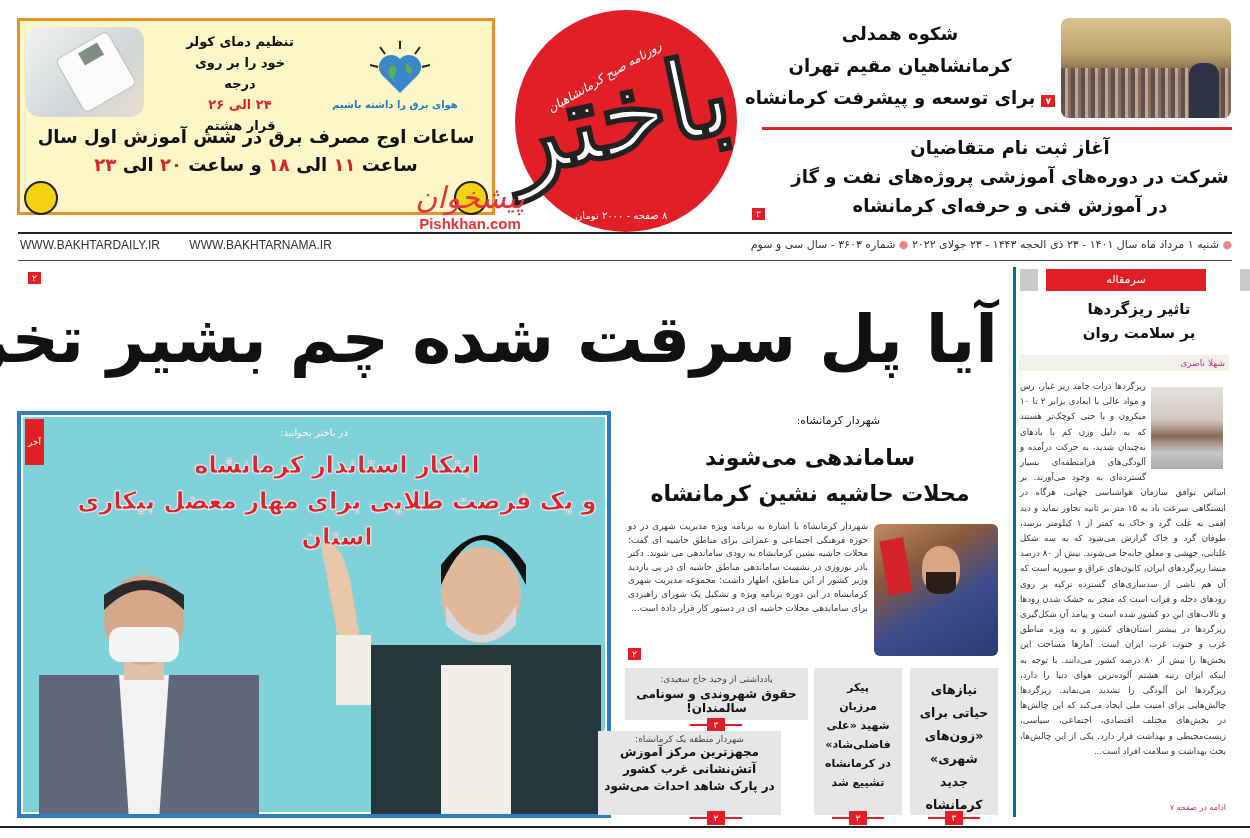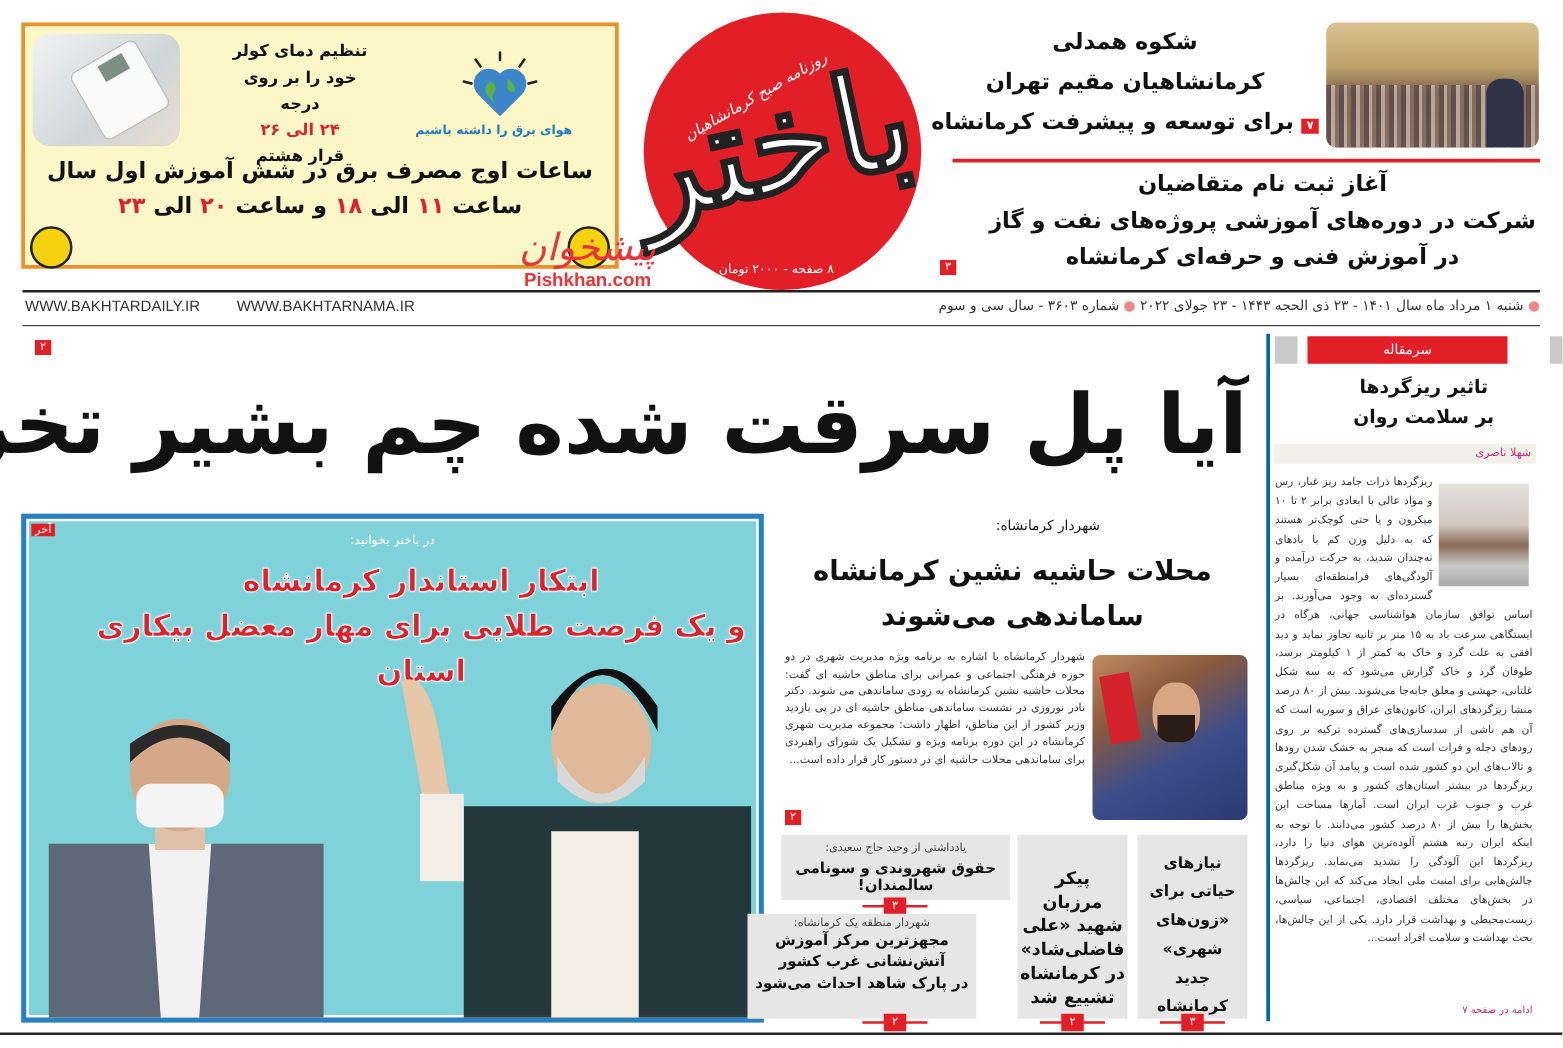--- a/index.html
+++ b/index.html
@@ -58,21 +58,21 @@
   #editorial .title { position: absolute; left: 0; top: 30px; width: 100%; text-align: center; direction: rtl; font-size: 15px; font-weight: bold; line-height: 24px; }
   #editorial .author { position: absolute; left: 3px; top: 88px; width: 210px; height: 16px; background: #f1f1ea; color: #c32b7c; font-size: 9px; direction: rtl; text-align: right; padding-right: 4px; line-height: 16px; }
   #editorial .photo { position: absolute; left: 135px; top: 120px; width: 72px; height: 82px; background: linear-gradient(180deg,#e4e2de 0%,#d2c7bf 40%,#8a6a58 60%,#c8c8c8 80%,#aaa 100%); }
   #editorial .body { position: absolute; left: 4px; top: 112px; width: 206px; direction: rtl; text-align: justify; font-size: 8.6px; line-height: 15.2px; color: #333; }
   #editorial .body .float { float: right; width: 76px; height: 92px; margin-left: 4px; }
   #editorial .more { position: absolute; left: 4px; top: 536px; width: 206px; font-size: 8px; color: #c32b7c; direction: rtl; text-align: right; }
 
   
   #feature { left: 17px; top: 411px; width: 594px; height: 407px; border: 4px solid #2b7fbf; background: #7fd2da; overflow: hidden; }
   #feature .inner { position: absolute; inset: 0; border: 2px solid #fff; }
-  #feature .last { position: absolute; left: 4px; top: 4px; background: #e21f26; color: #fff; font-size: 9px; padding: 0 3px; }
+  #feature .last { position: absolute; left: 4px; top: 4px; background: #e21f26; color: #fff; font-size: 9px; padding: 18px 3px; }
   #feature .kicker { position: absolute; left: 0; top: 12px; width: 100%; text-align: center; color: #fff; font-size: 10px; direction: rtl; }
   #feature .h1 { position: absolute; left: 0; top: 32px; width: 100%; text-align: center; direction: rtl; font-size: 24px; font-weight: bold; color: #d9232d; line-height: 36px; -webkit-text-stroke: 0.5px #fff; text-shadow: 0 0 2px #fff, 0 0 2px #fff; margin-left: 23px; }
   #feature .man1 { position: absolute; left: 8px; top: 150px; width: 230px; height: 255px; }
   #feature .man2 { position: absolute; left: 260px; top: 110px; width: 320px; height: 295px; }
 
   
   #mayor-kicker { left: 640px; top: 414px; width: 360px; direction: rtl; text-align: right; font-size: 11px; font-weight: normal; padding-right: 160px; }
   #mayor-kicker { padding-right: 0; text-align: center; }
   #mayor-title { left: 620px; top: 440px; width: 380px; direction: rtl; text-align: center; font-size: 22px; font-weight: bold; line-height: 36px; }
   #mayor-img { left: 874px; top: 524px; width: 124px; height: 132px; border-radius: 6px; background: linear-gradient(150deg,#c08c62 0%,#8b5a3c 30%,#3c4d8a 60%,#2b3a74 100%); overflow: hidden; }
@@ -207,22 +207,22 @@
     <ellipse cx="200" cy="70" rx="40" ry="48" fill="#e0b99a"></ellipse>
     <path d="M160 60 q40 -90 85 0 l0 -20 q-40 -60 -85 0z" fill="#111"></path>
     <path d="M165 80 q35 60 70 0 l0 20 q-35 35 -70 0z" fill="#d8d8d8"></path>
     <path d="M40 20 q20 -10 30 40 l10 60 l-20 10 z" fill="#e8c6a8"></path>
     <rect x="55" y="110" width="35" height="70" fill="#f2eee6"></rect>
   </svg>
 </div>
 
 <div id="mayor-kicker" class="abs" style="left:700px;width:180px;text-align:right;">شهردار کرمانشاه:</div>
 <div id="mayor-title" class="abs">
+  <div>ساماندهی می‌شوند</div>
   <div>محلات حاشیه نشین کرمانشاه</div>
-  <div>ساماندهی می‌شوند</div>
 </div>
 <div id="mayor-img" class="abs">
   <div style="position:absolute;left:10px;top:15px;width:24px;height:55px;background:#d5232b;transform:rotate(-10deg);"></div>
   <div style="position:absolute;left:48px;top:22px;width:38px;height:48px;background:#d9a683;border-radius:45%;"></div>
   <div style="position:absolute;left:52px;top:48px;width:30px;height:22px;background:#2a1c16;border-radius:0 0 40% 40%;"></div>
 </div>
 <div id="mayor-body" class="abs">شهردار کرمانشاه با اشاره به برنامه ویژه مدیریت شهری در دو حوزه فرهنگی اجتماعی و عمرانی برای مناطق حاشیه ای گفت: محلات حاشیه نشین کرمانشاه به زودی ساماندهی می شوند. دکتر نادر نوروزی در نشست ساماندهی مناطق حاشیه ای در پی بازدید وزیر کشور از این مناطق، اظهار داشت: مجموعه مدیریت شهری کرمانشاه در این دوره برنامه ویژه و تشکیل یک شورای راهبردی برای ساماندهی محلات حاشیه ای در دستور کار قرار داده است...</div>
 <span id="mayor-badge" class="abs badge">۲</span>
 
 <div class="gray" style="left:625px;top:668px;width:183px;height:52px;">
@@ -241,21 +241,21 @@
     <div>آتش‌نشانی غرب کشور</div>
     <div>در پارک شاهد احداث می‌شود</div>
   </div>
 </div>
 <div class="pgline" style="left:690px;top:811px;width:52px;">
   <div class="ln" style="left:0;width:52px;"></div>
     <div class="bx">۲</div>
 </div>
 
 <div class="gray" style="left:814px;top:668px;width:88px;height:147px;">
-  <div class="t" style="font-size:14px;line-height:19px;margin-top:26px;">
+  <div class="t" style="font-size:11px;line-height:19px;margin-top:10px;">
     <div>پیکر</div>
     <div>مرزبان</div>
     <div>شهید «علی</div>
     <div>فاضلی‌شاد»</div>
     <div>در کرمانشاه</div>
     <div>تشییع شد</div>
   </div>
 </div>
 <div class="pgline" style="left:832px;top:811px;width:52px;">
   <div class="ln" style="left:0;width:52px;"></div>

